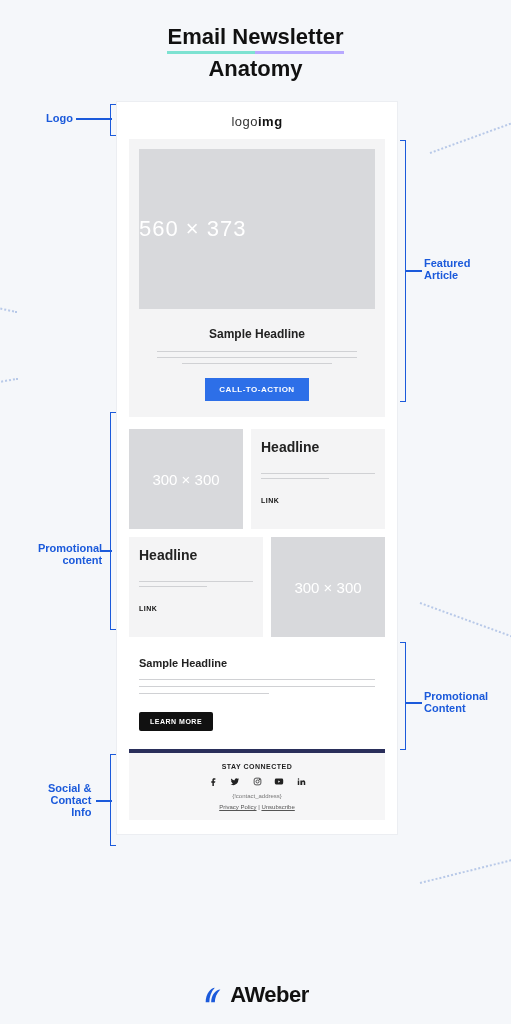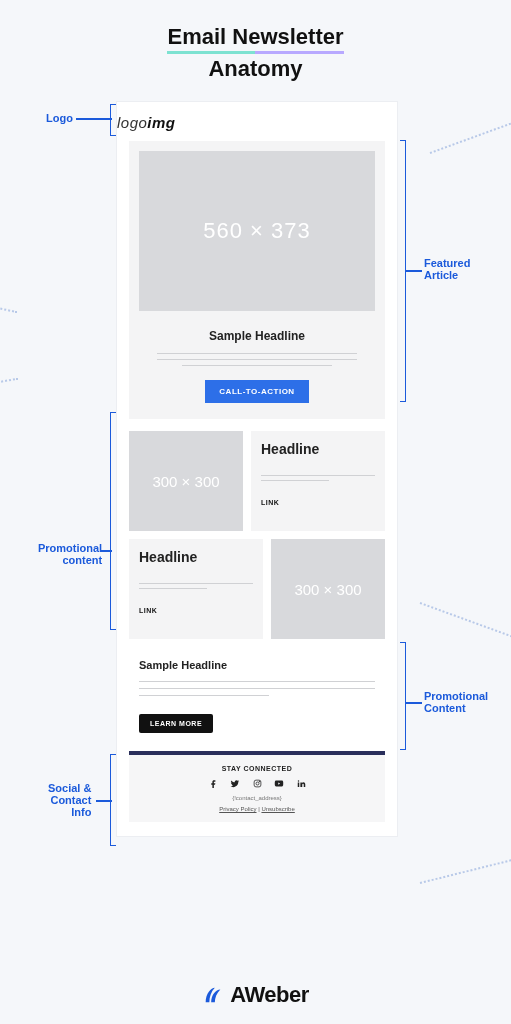--- a/index.html
+++ b/index.html
@@ -37,38 +37,38 @@
   }
   .email {
     position: absolute;
     left: 117px;
     top: 20px;
     width: 280px;
     background: #fff;
     box-shadow: 0 0 0 1px #eceef2;
   }
   .logo-row {
+    text-align: center;
     padding: 12px 0 10px;
-    font-size: 15px;
-    font-style: italic;
+    font-size: 13px;
   }
   .logo-row .logo-light { font-weight: 400; color: #333; letter-spacing: 0.5px; }
   .logo-row .logo-bold { font-weight: 800; color: #111; letter-spacing: 0.5px; }
   .featured {
     margin: 0 12px 12px;
     background: #f4f4f5;
     padding: 10px;
   }
   .hero-img {
     width: 100%;
     height: 160px;
     background: #d8d9dc;
     display: flex;
     align-items: center;
-    justify-content: center;
+    justify-content: flex-start;
     color: #fff;
     font-size: 22px;
     font-weight: 300;
     letter-spacing: 1px;
   }
   .featured-headline {
     text-align: center;
     font-size: 12px;
     font-weight: 700;
     color: #222;

